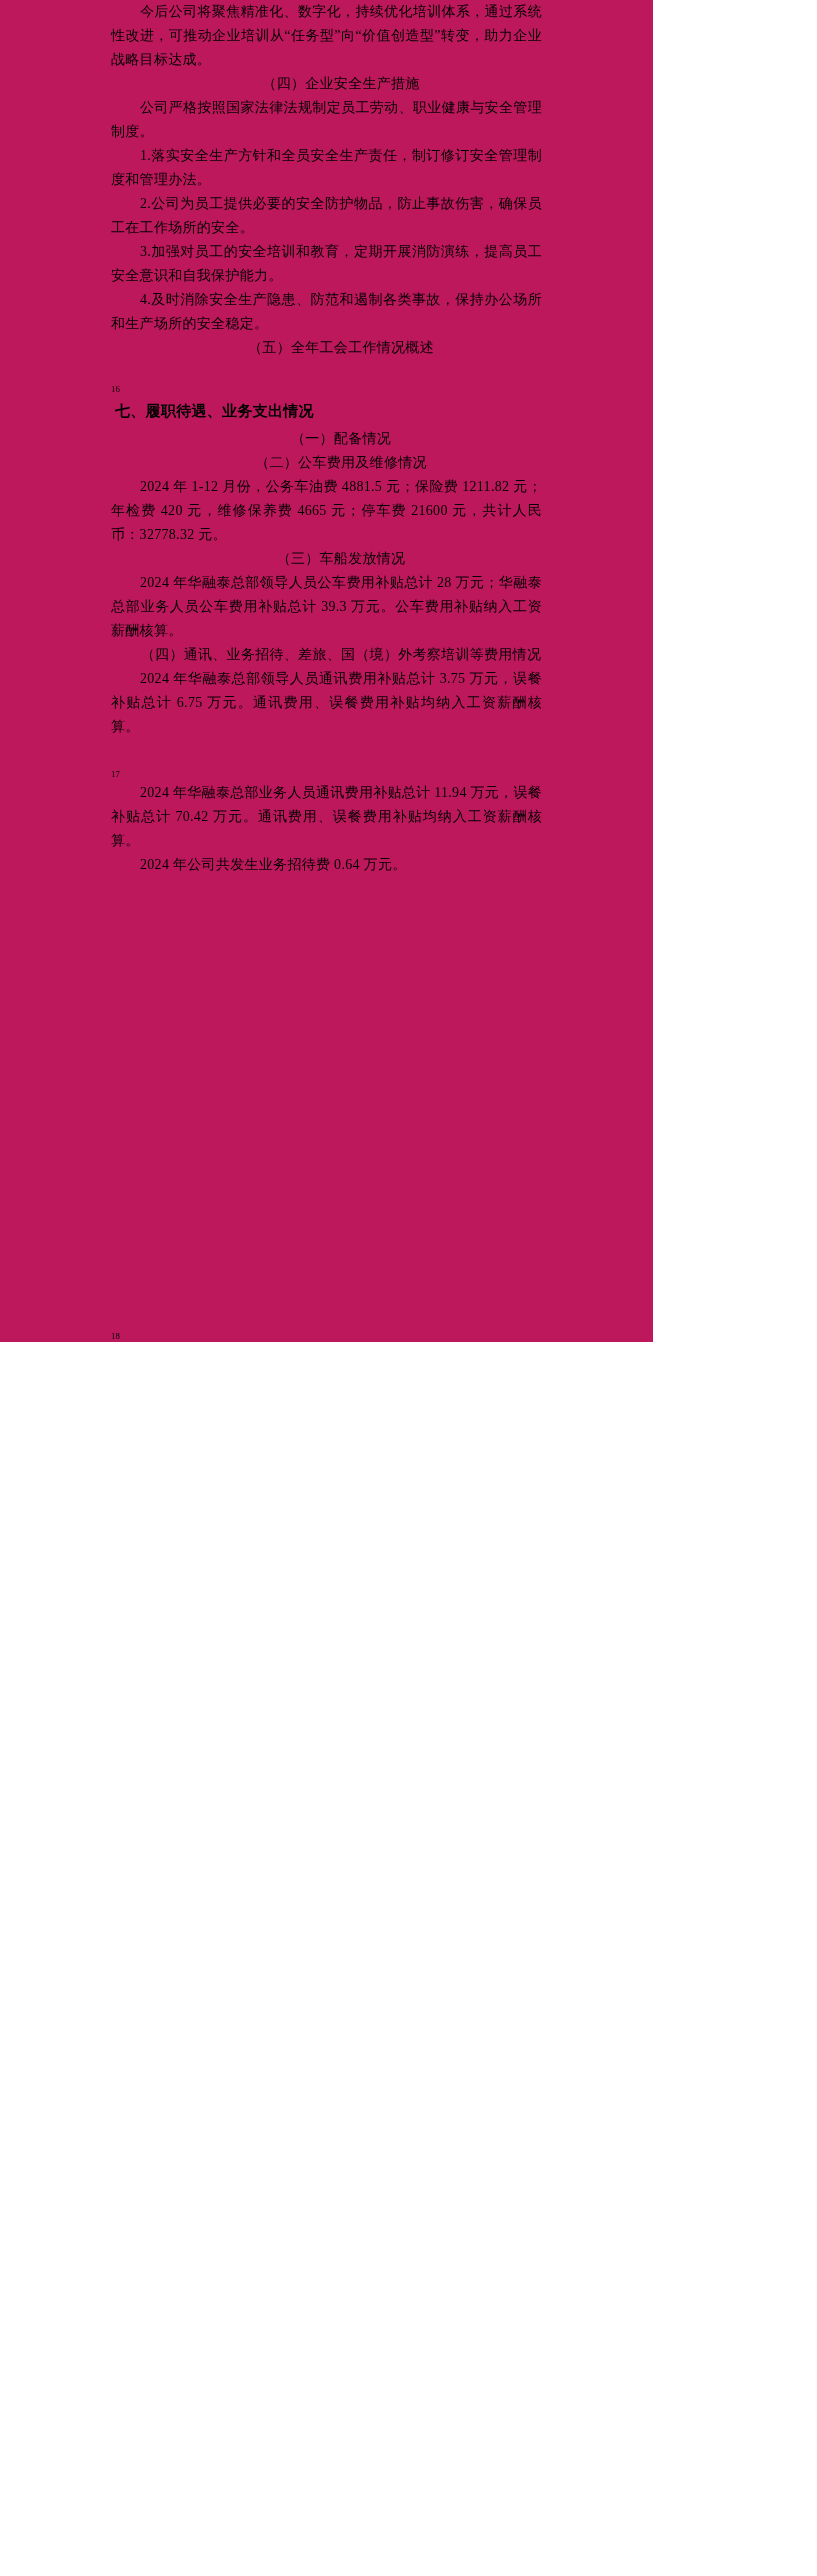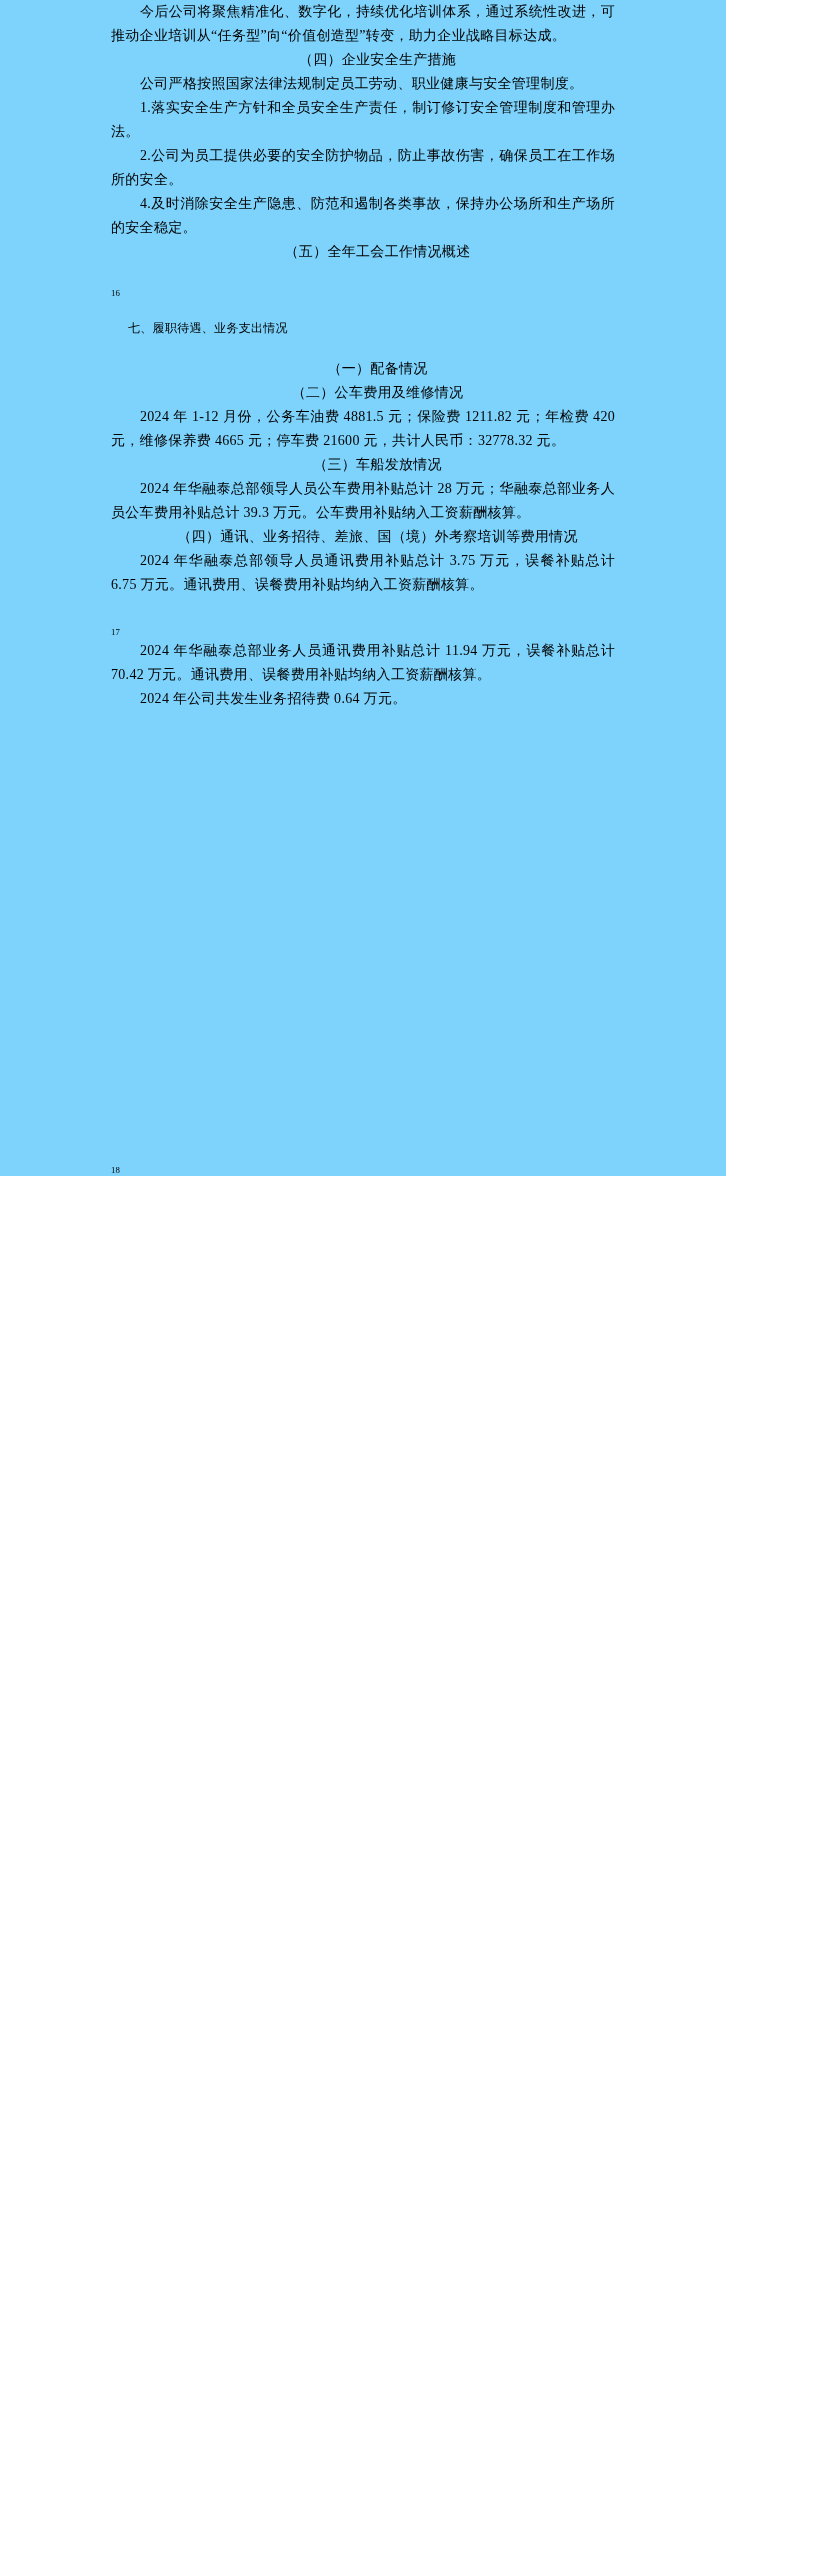--- a/index.html
+++ b/index.html
@@ -7,43 +7,43 @@
     padding: 0;
     background: #ffffff;
   }
   body {
     width: 817px;
     font-family: "Liberation Serif", "DejaVu Serif", serif;
     color: #000000;
   }
   .page {
     position: relative;
-    width: 726px;
-    background: #7dd3fc;
+    width: 653px;
+    background: #be185d;
     box-sizing: border-box;
   }
   .page-body {
     padding: 0 111px;
   }
   p.para {
     margin: 0 0 0 0;
     font-size: 14px;
     line-height: 24px;
     text-align: justify;
     text-justify: inter-ideograph;
     letter-spacing: 0.3px;
   }
   p.indent {
     text-indent: 29px;
   }
   h3.heading {
-    margin: 17px;
-    font-size: 12px;
+    margin: 4px;
+    font-size: 15px;
     line-height: 24px;
-    font-weight: normal;
+    font-weight: bold;
     text-indent: 0px;
     letter-spacing: 0.3px;
   }
   .sec-head {
     margin: 0;
     font-size: 14px;
     line-height: 24px;
     text-indent: 29px;
     letter-spacing: 0.3px;
     text-align: center;
@@ -69,20 +69,21 @@
 
     <div class="block">
       <p class="para indent">今后公司将聚焦精准化、数字化，持续优化培训体系，通过系统性改进，可推动企业培训从“任务型”向“价值创造型”转变，助力企业战略目标达成。</p>
     </div>
 
     <div class="block">
       <p class="sec-head">（四）企业安全生产措施</p>
       <p class="para indent">公司严格按照国家法律法规制定员工劳动、职业健康与安全管理制度。</p>
       <p class="para indent">1.落实安全生产方针和全员安全生产责任，制订修订安全管理制度和管理办法。</p>
       <p class="para indent">2.公司为员工提供必要的安全防护物品，防止事故伤害，确保员工在工作场所的安全。</p>
+      <p class="para indent">3.加强对员工的安全培训和教育，定期开展消防演练，提高员工安全意识和自我保护能力。</p>
       <p class="para indent">4.及时消除安全生产隐患、防范和遏制各类事故，保持办公场所和生产场所的安全稳定。</p>
     </div>
 
     <div class="block">
       <p class="sec-head">（五）全年工会工作情况概述</p>
       <div class="spacer-sm"></div>
     </div>
 
     <div class="spacer-md"></div>
     <div class="pagenum">16</div>

